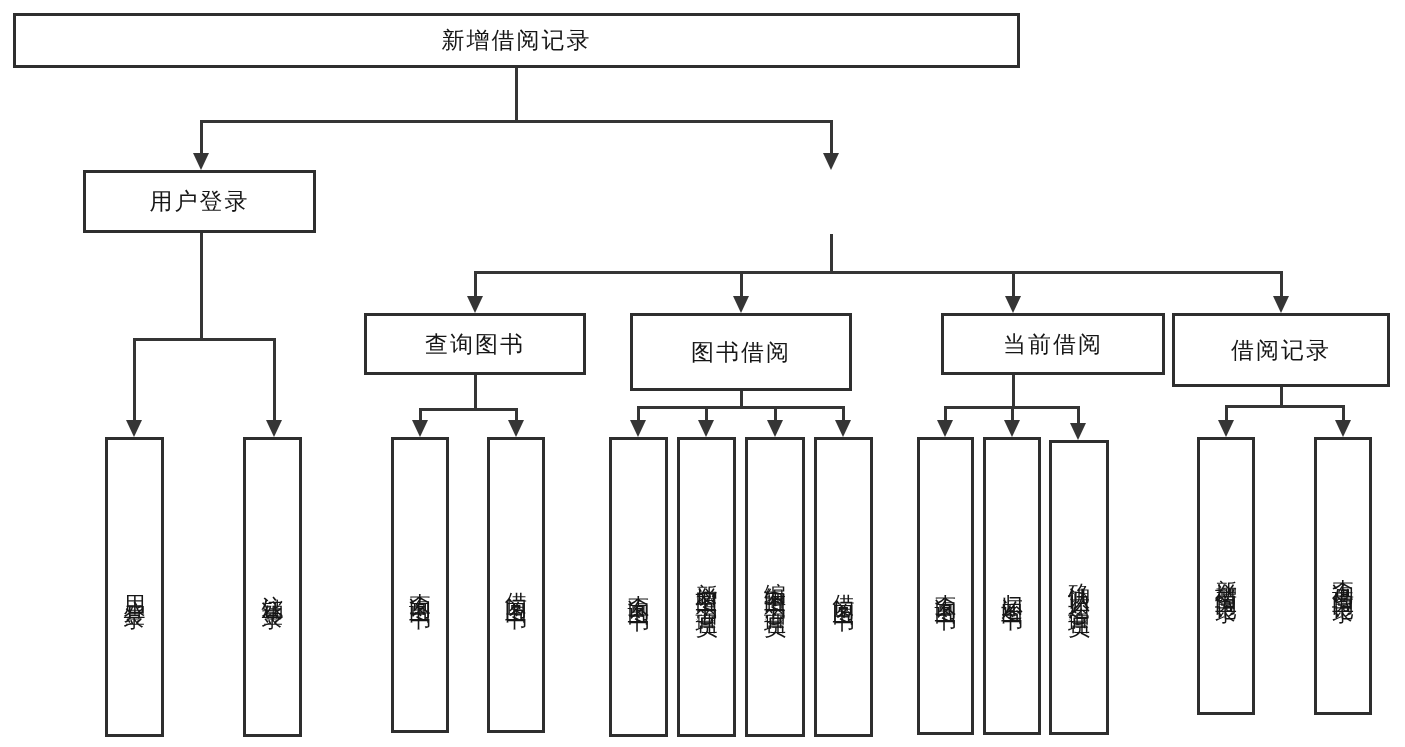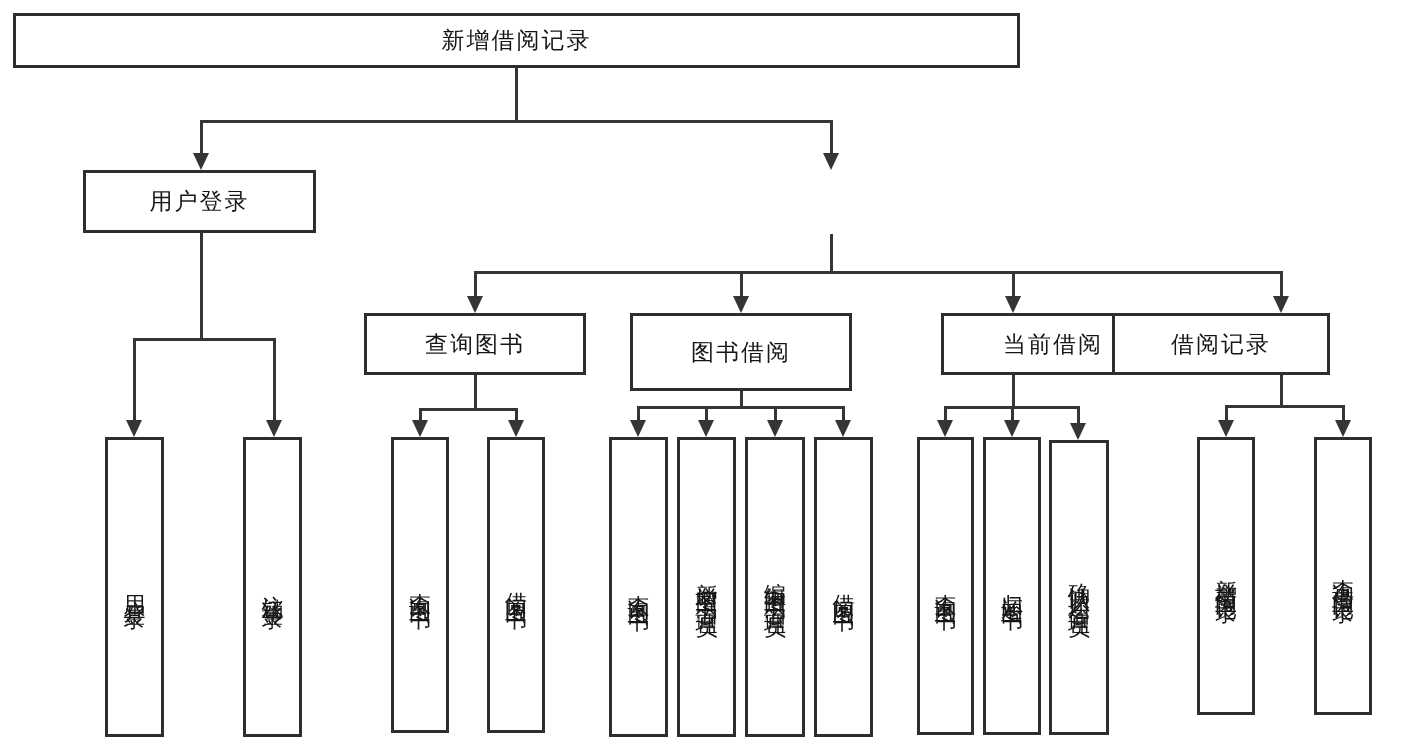--- a/index.html
+++ b/index.html
@@ -116,21 +116,21 @@
       <div class="head"></div>
     </div>
   <div class="arrow" style="left:1281px;top:271px;height:42px;">
       <div class="stem"></div>
       <div class="head"></div>
     </div>
 
   <div class="hbox" style="left:364px;top:313px;width:222px;height:62px;">查询图书</div>
   <div class="hbox" style="left:630px;top:313px;width:222px;height:78px;">图书借阅</div>
   <div class="hbox" style="left:903px;top:313px;width:224px;height:62px;margin-left:38px;">当前借阅</div>
-  <div class="hbox" style="left:1112px;top:313px;width:218px;height:62px;">借阅记录</div>
+  <div class="hbox" style="left:1172px;top:313px;width:218px;height:74px;">借阅记录</div>
 
   <div class="vline" style="left:474px;top:375px;height:33px;"></div>
   <div class="hline" style="left:419px;top:408px;width:97px;"></div>
   <div class="arrow" style="left:420px;top:408px;height:29px;">
       <div class="stem"></div>
       <div class="head"></div>
     </div>
   <div class="arrow" style="left:516px;top:408px;height:29px;">
       <div class="stem"></div>
       <div class="head"></div>

